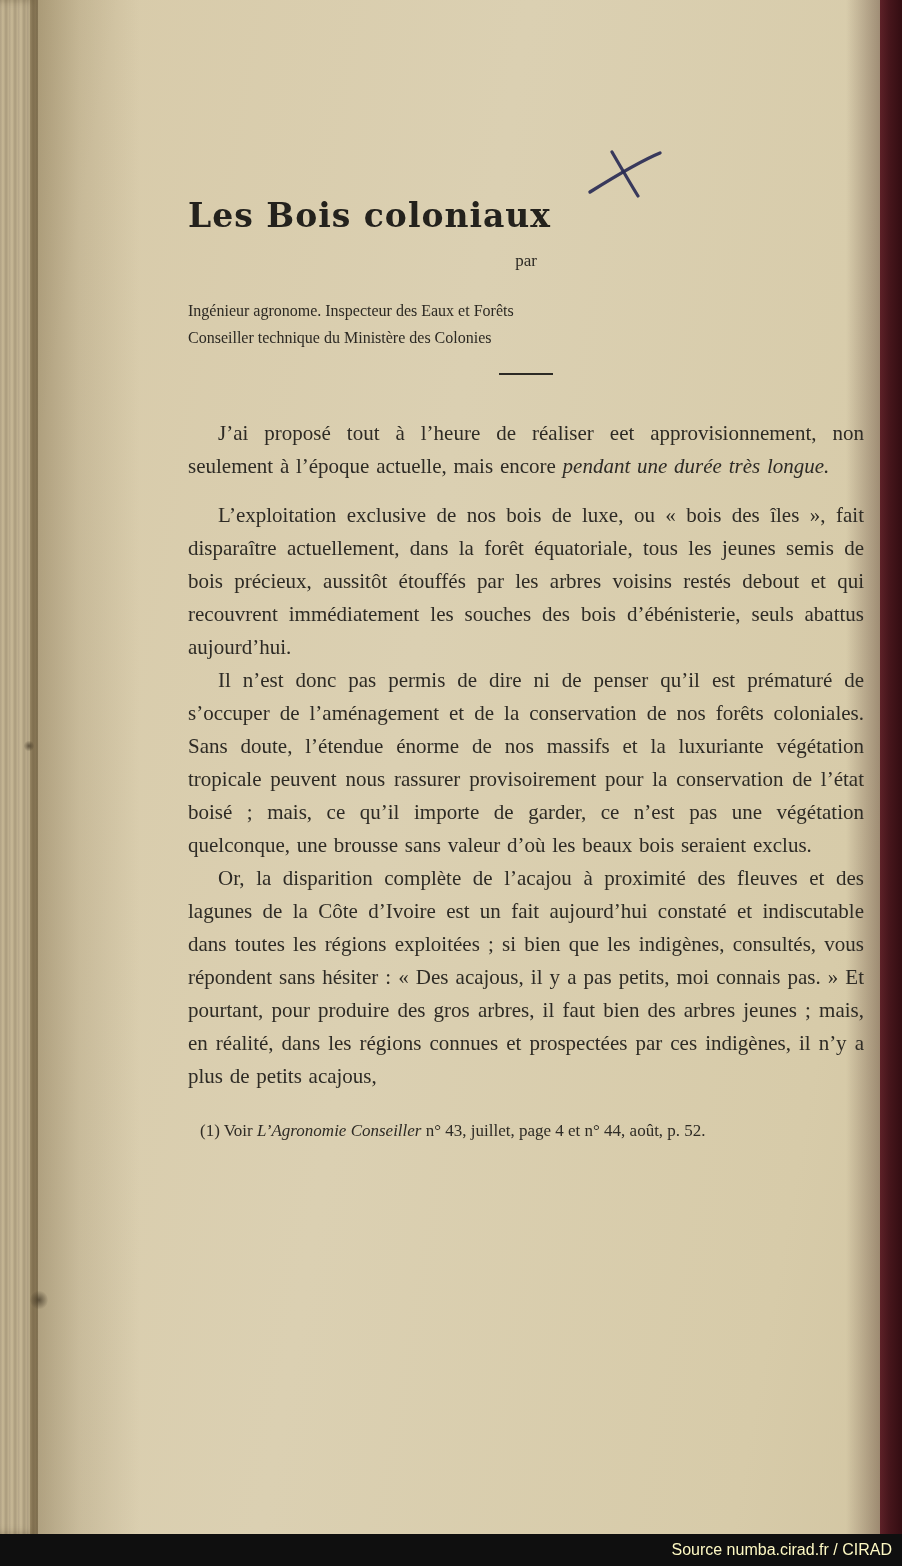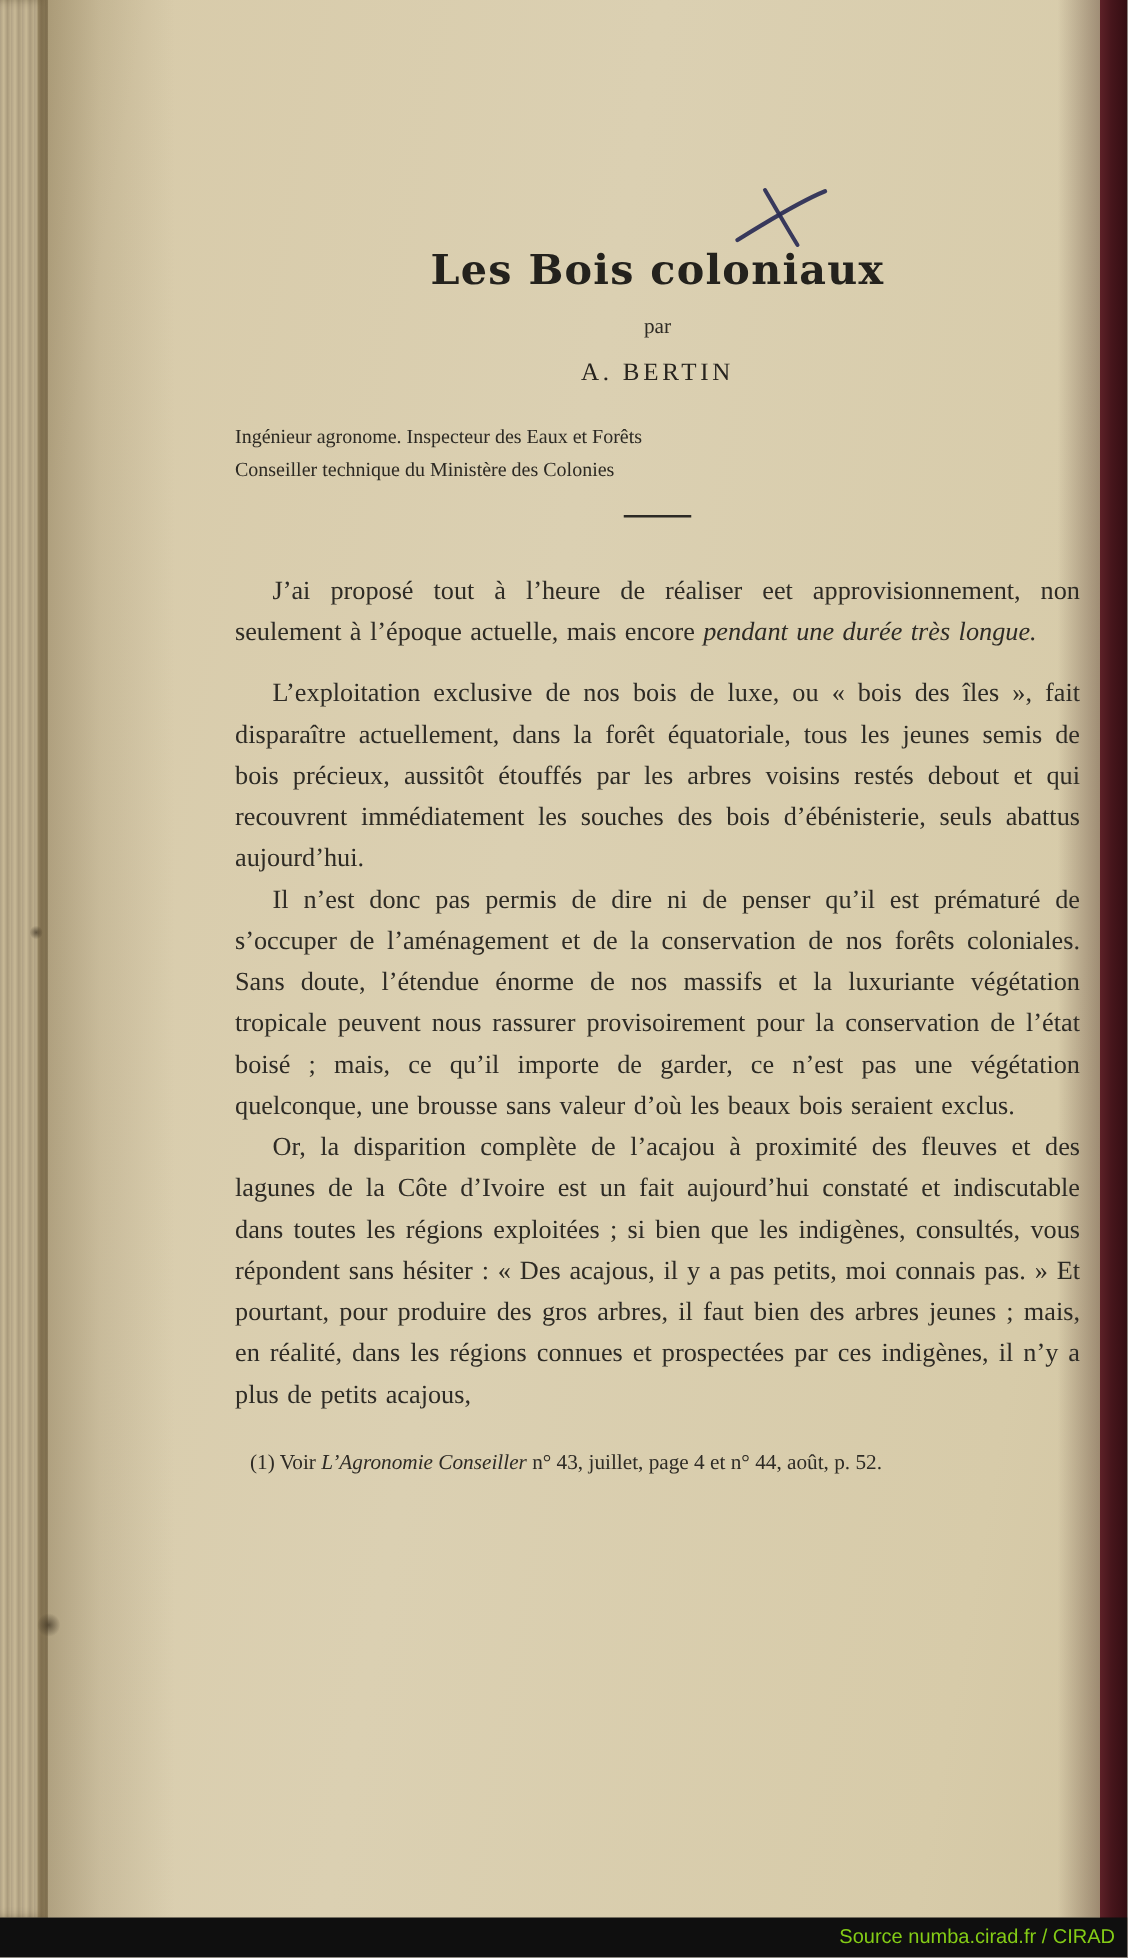--- a/index.html
+++ b/index.html
@@ -39,21 +39,21 @@
     position: absolute; border-radius: 50%;
     background: radial-gradient(circle, rgba(50,40,25,0.65) 0%, rgba(50,40,25,0) 70%);
   }
   .speck.s1 { left: 30px; top: 1290px; width: 18px; height: 20px; }
   .speck.s2 { left: 24px; top: 740px; width: 10px; height: 12px; }
 
   .ink-cross { position: absolute; left: 586px; top: 150px; width: 78px; height: 50px; }
 
   .article { position: absolute; left: 188px; top: 196px; width: 676px; }
   .title {
-    margin: 0; text-align: center;
+    margin: 0; text-align: left;
     font-family: "DejaVu Serif", "Liberation Serif", serif;
     font-size: 33px; font-weight: 700; letter-spacing: 1px;
     color: #24221d;
   }
   .byline { text-align: center; font-size: 17px; margin-top: 16px; }
   .author { text-align: center; font-size: 20px; letter-spacing: 3px; margin-top: 16px; color: #27241f; }
   .affiliations { text-align: left; font-size: 16px; line-height: 27px; margin-top: 26px; color: #2c2923; }
   .fin-note { text-align: center; font-size: 19px; margin-top: 26px; }
   .italic { font-style: italic; }
   .divider {
@@ -67,21 +67,21 @@
     color: #2e2b25;
   }
   .body-para { margin: 0; text-indent: 30px; }
   .body-para:first-child { margin-bottom: 16px; }
   .footnote {
     margin-top: 26px; padding-left: 12px;
     font-size: 17px; line-height: 24px; color: #2e2b25;
   }
   .source-bar {
     position: absolute; left: 0; right: 0; bottom: 0; height: 32px;
-    background: #0f0f0f; color: #84cc16;
+    background: #0f0f0f; color: #fef9c3;
     font-family: "Liberation Sans", sans-serif; font-size: 16px;
     line-height: 32px; text-align: right; padding-right: 10px;
     box-sizing: border-box;
   }
 </style>
 </head>
 <body>
 
 <div class="scan">
 
@@ -93,21 +93,20 @@
   <div class="speck s2"></div>
 
   <svg class="ink-cross" viewBox="0 0 78 50" xmlns="http://www.w3.org/2000/svg">
     <path d="M4,42 C20,32 52,12 74,3" fill="none" stroke="#2a2c55" stroke-width="3.4" stroke-linecap="round" opacity="0.92"></path>
     <path d="M26,2 C33,14 44,33 52,46" fill="none" stroke="#2a2c55" stroke-width="3.2" stroke-linecap="round" opacity="0.92"></path>
   </svg>
 
   <div class="article">
     <h1 class="title">Les Bois coloniaux</h1>
     <div class="byline">par</div>
-    <div class="author">A. BERTIN</div>
     <div class="affiliations">
         <div>Ingénieur agronome. Inspecteur des Eaux et Forêts</div>
         <div>Conseiller technique du Ministère des Colonies</div>
       </div>
     <div class="divider"></div>
     <div class="body">
         <p class="body-para"><span>J’ai proposé tout à l’heure de réaliser eet approvisionnement, non seulement à l’époque actuelle, mais encore </span><span class="italic">pendant une durée très longue.</span></p>
         <p class="body-para"><span>L’exploitation exclusive de nos bois de luxe, ou « bois des îles », fait disparaître actuellement, dans la forêt équatoriale, tous les jeunes semis de bois précieux, aussitôt étouffés par les arbres voisins restés debout et qui recouvrent immédiatement les souches des bois d’ébénisterie, seuls abattus aujourd’hui.</span></p>
         <p class="body-para"><span>Il n’est donc pas permis de dire ni de penser qu’il est prématuré de s’occuper de l’aménagement et de la conservation de nos forêts coloniales. Sans doute, l’étendue énorme de nos massifs et la luxuriante végétation tropicale peuvent nous rassurer provisoirement pour la conservation de l’état boisé ; mais, ce qu’il importe de garder, ce n’est pas une végétation quelconque, une brousse sans valeur d’où les beaux bois seraient exclus.</span></p>
         <p class="body-para"><span>Or, la disparition complète de l’acajou à proximité des fleuves et des lagunes de la Côte d’Ivoire est un fait aujourd’hui constaté et indiscutable dans toutes les régions exploitées ; si bien que les indigènes, consultés, vous répondent sans hésiter : « Des acajous, il y a pas petits, moi connais pas. » Et pourtant, pour produire des gros arbres, il faut bien des arbres jeunes ; mais, en réalité, dans les régions connues et prospectées par ces indigènes, il n’y a plus de petits acajous,</span></p>

